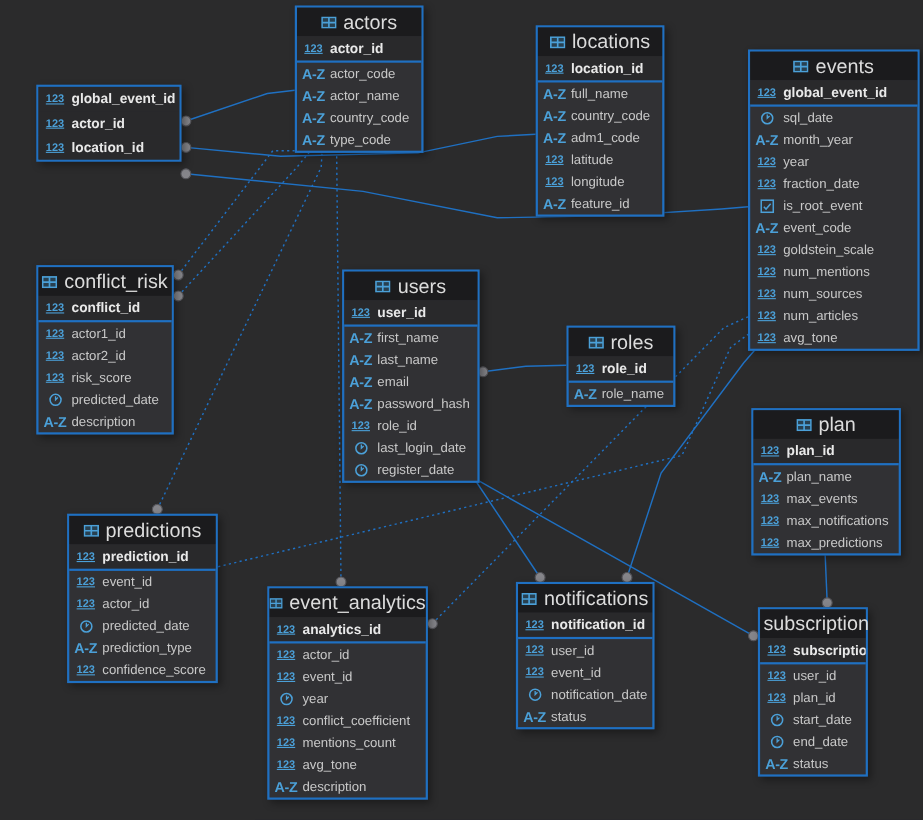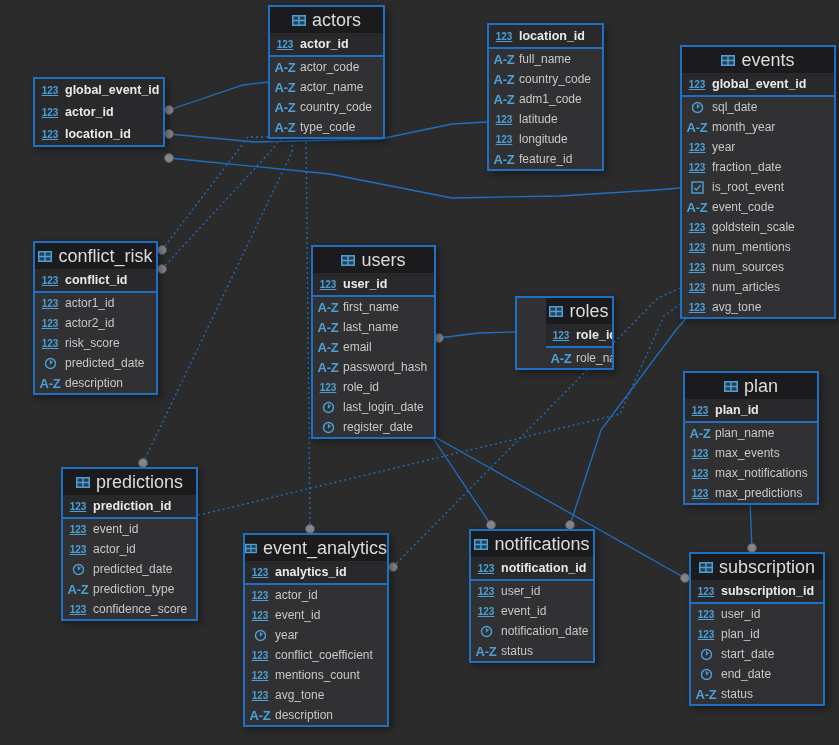--- a/index.html
+++ b/index.html
@@ -79,20 +79,28 @@
         <div class="row">
           <span class="ticn t-text">A-Z</span>
           <span>country_code</span>
         </div>
         <div class="row">
           <span class="ticn t-text">A-Z</span>
           <span>type_code</span>
         </div>
       </div>
       <div class="table" style="left: 487px; top: 23px; width: 117px;">
+        <div class="thead">
+          <svg width="14" height="11" viewBox="0 0 14 11">
+            <rect x="0.75" y="0.75" width="12.5" height="9.5" fill="rgba(77,160,216,.28)" stroke="#4ba0d8" stroke-width="1.5"></rect>
+            <line x1="7" y1="1" x2="7" y2="10" stroke="#4ba0d8" stroke-width="1.5"></line>
+            <line x1="1" y1="5.5" x2="13" y2="5.5" stroke="#4ba0d8" stroke-width="1.5"></line>
+          </svg>
+          <span>locations</span>
+        </div>
         <div class="row pk">
           <span class="ticn t-int">123</span>
           <span>location_id</span>
         </div>
         <div class="pkdiv"></div>
         <div class="row">
           <span class="ticn t-text">A-Z</span>
           <span>full_name</span>
         </div>
         <div class="row">
@@ -275,21 +283,21 @@
           <span>last_login_date</span>
         </div>
         <div class="row">
           <span class="ticn t-date"><svg width="13" height="13" viewBox="0 0 13 13">
               <circle cx="6.5" cy="6.5" r="5" fill="none" stroke="#4ba0d8" stroke-width="1.4"></circle>
               <path d="M8.6 4.4 L6.5 6.5 L6.5 3.2" fill="none" stroke="#4ba0d8" stroke-width="1.2"></path>
             </svg></span>
           <span>register_date</span>
         </div>
       </div>
-      <div class="table" style="left: 515px; top: 296px; width: 99px; padding-left: 29px;">
+      <div class="table" style="left: 515px; top: 296px; width: 99px;">
         <div class="thead">
           <svg width="14" height="11" viewBox="0 0 14 11">
             <rect x="0.75" y="0.75" width="12.5" height="9.5" fill="rgba(77,160,216,.28)" stroke="#4ba0d8" stroke-width="1.5"></rect>
             <line x1="7" y1="1" x2="7" y2="10" stroke="#4ba0d8" stroke-width="1.5"></line>
             <line x1="1" y1="5.5" x2="13" y2="5.5" stroke="#4ba0d8" stroke-width="1.5"></line>
           </svg>
           <span>roles</span>
         </div>
         <div class="row pk">
           <span class="ticn t-int">123</span>
@@ -443,21 +451,21 @@
               <circle cx="6.5" cy="6.5" r="5" fill="none" stroke="#4ba0d8" stroke-width="1.4"></circle>
               <path d="M8.6 4.4 L6.5 6.5 L6.5 3.2" fill="none" stroke="#4ba0d8" stroke-width="1.2"></path>
             </svg></span>
           <span>notification_date</span>
         </div>
         <div class="row">
           <span class="ticn t-text">A-Z</span>
           <span>status</span>
         </div>
       </div>
-      <div class="table" style="left: 689px; top: 552px; width: 136px;">
+      <div class="table" style="left: 689px; top: 552px; width: 100px;">
         <div class="thead">
           <svg width="14" height="11" viewBox="0 0 14 11">
             <rect x="0.75" y="0.75" width="12.5" height="9.5" fill="rgba(77,160,216,.28)" stroke="#4ba0d8" stroke-width="1.5"></rect>
             <line x1="7" y1="1" x2="7" y2="10" stroke="#4ba0d8" stroke-width="1.5"></line>
             <line x1="1" y1="5.5" x2="13" y2="5.5" stroke="#4ba0d8" stroke-width="1.5"></line>
           </svg>
           <span>subscription</span>
         </div>
         <div class="row pk">
           <span class="ticn t-int">123</span>

